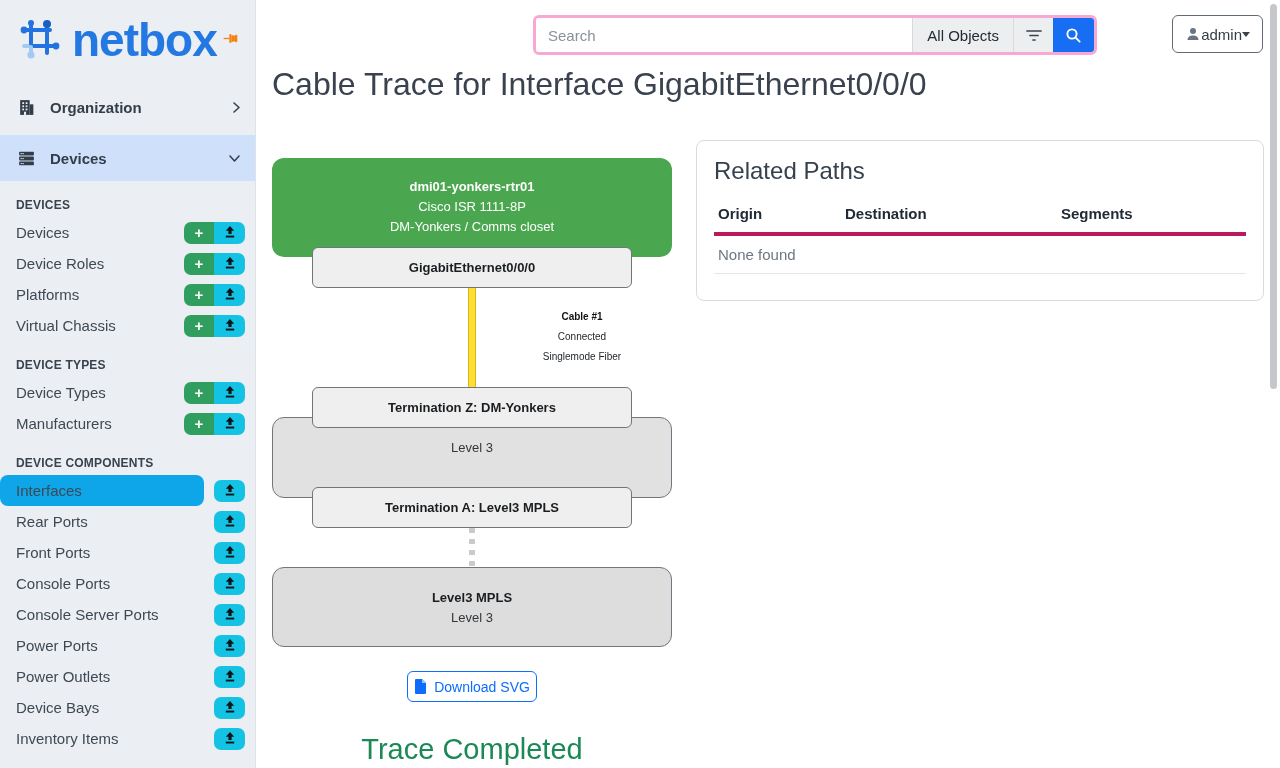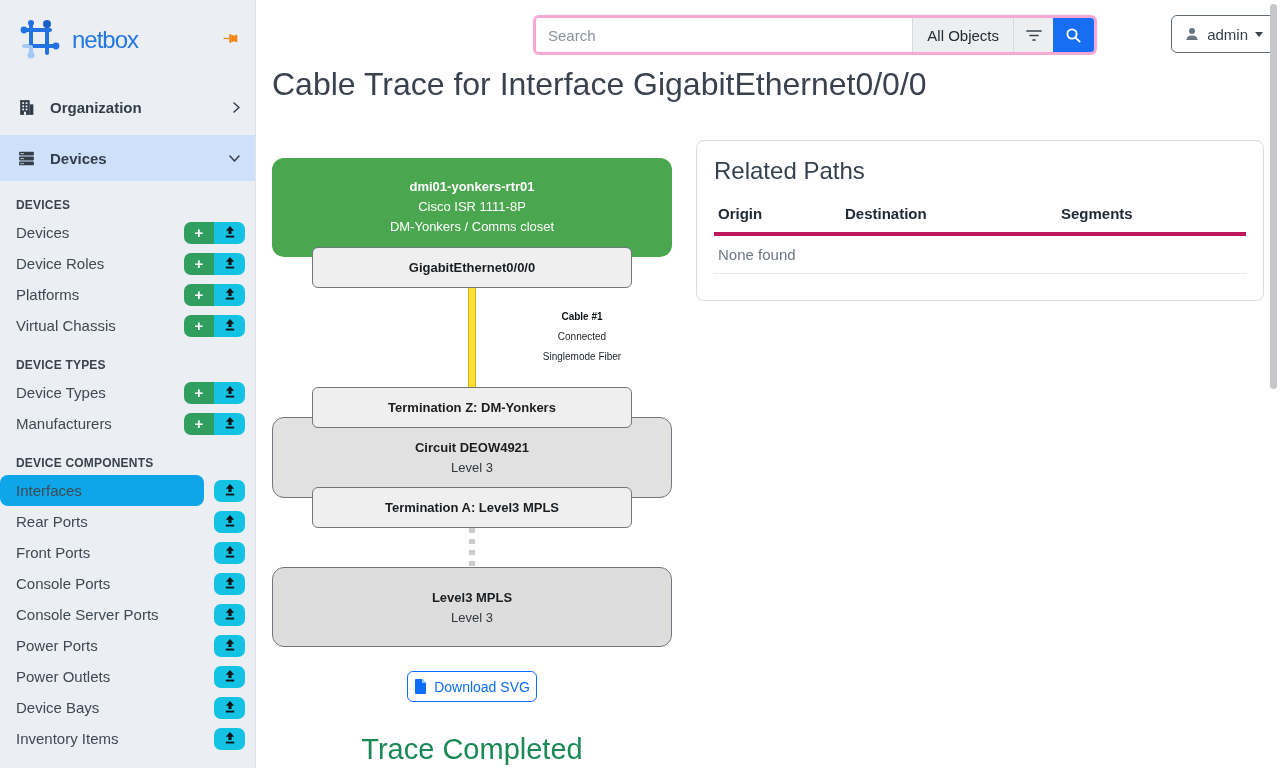--- a/index.html
+++ b/index.html
@@ -4,21 +4,21 @@
 <style>
   * { margin:0; padding:0; box-sizing:border-box; }
   html,body { width:1280px; height:768px; overflow:hidden; background:#fff;
               font-family:"Liberation Sans", sans-serif; }
 
   
   .sidebar { position:absolute; left:0; top:0; width:256px; height:768px;
              background:#ebeef2; border-right:1px solid #dfe3e7; }
   .logo-row { display:flex; align-items:center; padding:14px 16px 12px 16px; height:78px; }
   .logo-mark { margin-right:10px; }
-  .logo-word { font-size:24px; font-weight:normal; color:#2478e2; letter-spacing:-1px; }
+  .logo-word { font-size:46px; font-weight:bold; color:#2478e2; letter-spacing:-1px; }
   .pin-btn { margin-left:auto; background:none; border:none; cursor:pointer; }
 
   .nav-row { display:flex; align-items:center; height:42px; padding:0 14px 0 16px;
              cursor:pointer; }
   .nav-row.expanded { background:#cfe0fb; height:46px; }
   .nav-icon { width:20px; display:flex; justify-content:center; margin-right:14px; }
   .nav-label { font-size:15px; font-weight:bold; color:#333e49; }
   .nav-chevron { margin-left:auto; display:flex; }
 
   .side-section { margin:17px 0 5px; padding-left:16px; font-size:12px; font-weight:bold;
@@ -45,23 +45,23 @@
   .search-input { flex:1; border:none; outline:none; padding:0 12px; font-size:15px;
                   color:#333; font-family:"Liberation Sans", sans-serif; }
   .search-input::placeholder { color:#8a9199; }
   .scope-btn { display:flex; align-items:center; padding:0 14px; background:#eceef0;
                border:none; border-left:1px solid #d6dadd; font-size:15px; color:#222b33;
                cursor:pointer; font-family:"Liberation Sans", sans-serif; }
   .filter-btn { width:40px; background:#eceef0; border:none; border-left:1px solid #d6dadd;
                 display:flex; align-items:center; justify-content:center; cursor:pointer; }
   .search-btn { width:41px; background:#186ef2; border:none; display:flex; align-items:center;
                 justify-content:center; cursor:pointer; }
-  .user-btn { position:absolute; right:4px; top:15px; height:38px; padding:0 12px;
+  .user-btn { position:absolute; right:17px; top:15px; height:38px; padding:0 12px;
               background:#fff; border:1px solid #5f6a75; border-radius:6px; display:flex;
-              align-items:center; gap:7px; cursor:pointer; }
+              align-items:center; cursor:pointer; }
   .user-name { font-size:15px; color:#333d47; }
   .caret-down { width:0; height:0; border-left:4px solid transparent;
                 border-right:4px solid transparent; border-top:5px solid #39434e; }
 
   .page-title { position:absolute; left:16px; top:66px; font-size:32px; font-weight:400;
                 color:#39424e; }
 
   
   .diagram { position:absolute; left:16px; top:158px; width:400px; }
   .dbox { position:absolute; text-align:center; font-size:13px; }
@@ -447,21 +447,20 @@
       <div class="t1">Cable #1</div>
       <div>Connected</div>
       <div>Singlemode Fiber</div>
     </div>
 
     <div class="dbox slim-box box-iface">GigabitEthernet0/0/0</div>
 
     <div class="dbox slim-box box-termz">Termination Z: DM-Yonkers</div>
 
     <div class="dbox wide-box box-circuit">
-      <div class="t1">Circuit DEOW4921</div>
       <div class="t2">Level 3</div>
     </div>
 
     <div class="dbox slim-box box-terma">Termination A: Level3 MPLS</div>
 
     <div class="dash-line">
       <svg width="8" height="42">
           <line x1="4" y1="1" x2="4" y2="41" stroke="#cbcbcb" stroke-width="6" stroke-dasharray="5,6"></line>
         </svg>
     </div>

